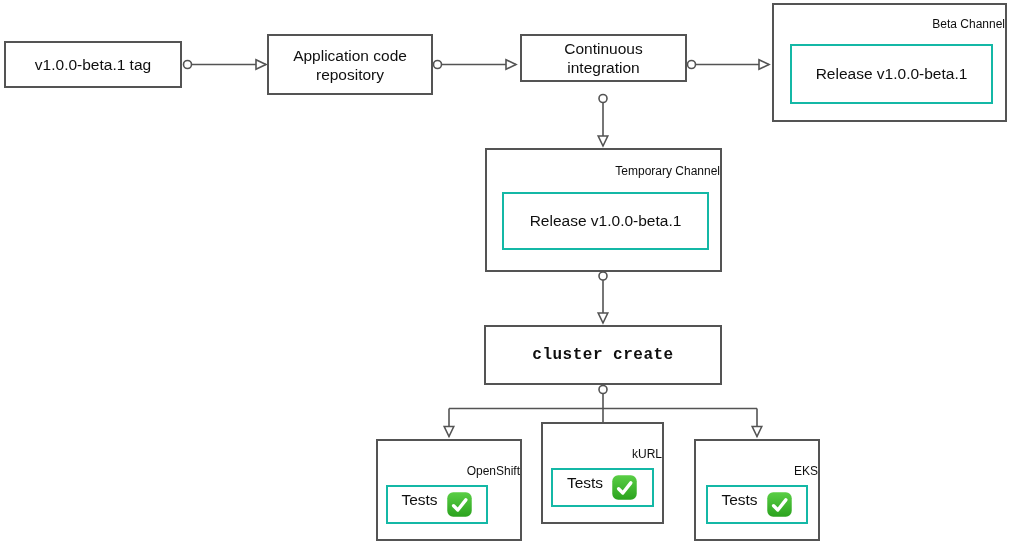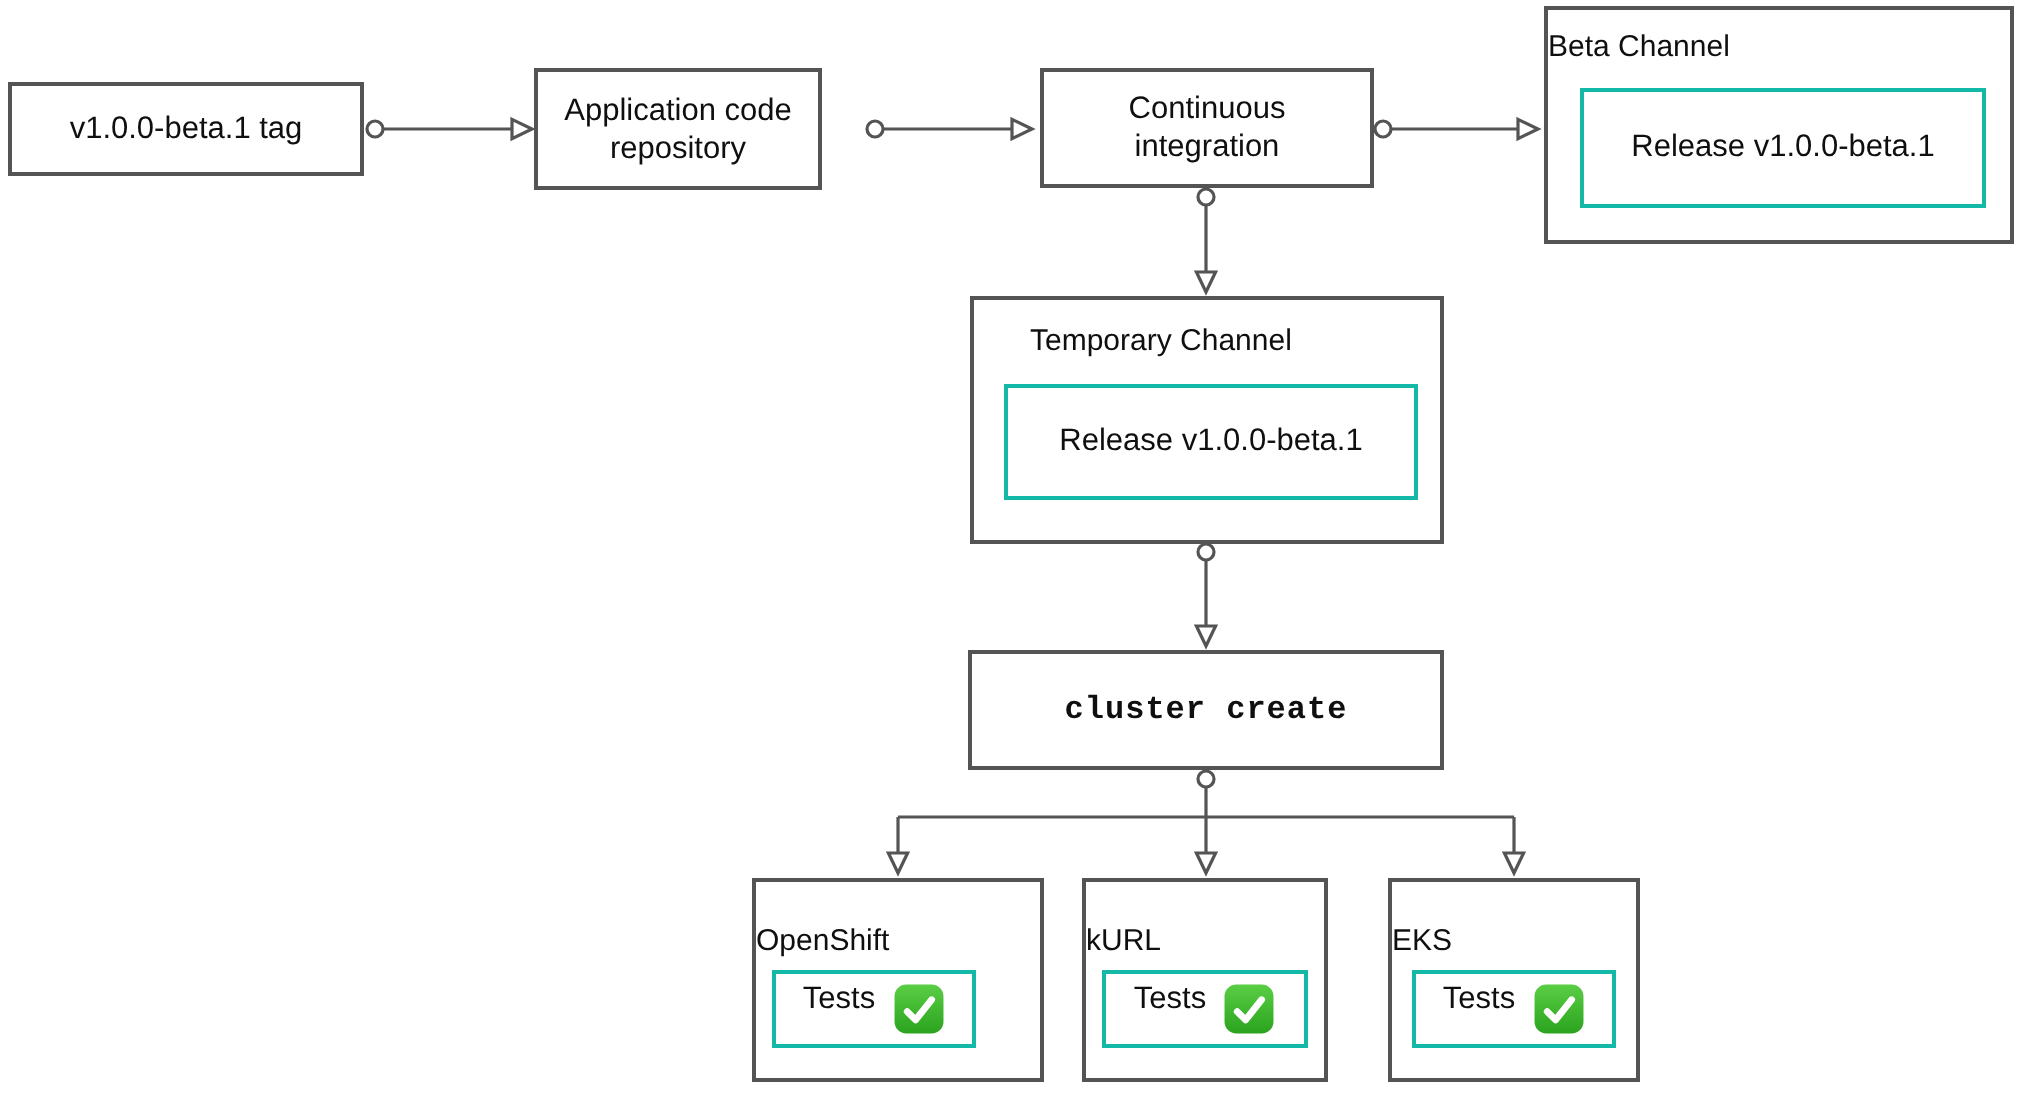--- a/index.html
+++ b/index.html
@@ -21,43 +21,43 @@
     display:flex;align-items:center;justify-content:center;
     text-align:center;font-size:15.5px;line-height:19px;
     z-index:2;
   }
   .container-node{
     position:absolute;box-sizing:border-box;
     border:2px solid #545454;background:#ffffff;
     z-index:2;font-size:15.5px;
   }
   .container-title{
-    position:absolute;left:0;right:0;text-align:left;
-    font-size:15px;line-height:18px;
+    position:absolute;left:0;right:0;text-align:right;
+    font-size:12px;line-height:18px;
   }
   .inner-node{
     position:absolute;box-sizing:border-box;
     border:2px solid #14b8a6;background:#ffffff;
     display:flex;align-items:center;justify-content:center;
     text-align:center;font-size:15.5px;
   }
   
   .n-tag{left:4px;top:41px;width:178px;height:47px;}
-  .n-repo{left:267px;top:34px;width:144px;height:61px;padding:0 10px;}
-  .n-ci{left:520px;top:34px;width:167px;height:60px;padding:0 22px;}
+  .n-repo{left:267px;top:34px;width:166px;height:61px;padding:0 10px;}
+  .n-ci{left:520px;top:34px;width:167px;height:48px;padding:0 22px;}
   .n-beta{left:772px;top:3px;width:235px;height:119px;}
   .n-beta .container-title{top:10px;}
   .n-beta .inner-node{left:16px;top:39px;width:203px;height:60px;}
   .n-temp{left:485px;top:148px;width:237px;height:124px;}
   .n-temp .container-title{top:12px;padding-left:28px;}
   .n-temp .inner-node{left:15px;top:42px;width:207px;height:58px;}
   .n-cluster{left:484px;top:325px;width:238px;height:60px;
     font-family:"Liberation Mono", monospace;font-weight:bold;font-size:16px;letter-spacing:0.5px;}
   .n-openshift{left:376px;top:439px;width:146px;height:102px;}
-  .n-kurl{left:541px;top:439px;width:123px;height:102px;}
+  .n-kurl{left:541px;top:422px;width:123px;height:102px;}
   .n-eks{left:694px;top:439px;width:126px;height:102px;}
   .cluster-box .container-title{top:21px;}
   .n-openshift .inner-node{left:8px;top:44px;width:102px;height:39px;}
   .n-kurl .inner-node{left:8px;top:44px;width:103px;height:39px;}
   .n-eks .inner-node{left:10px;top:44px;width:102px;height:39px;}
   .tests-row{display:flex;align-items:flex-start;justify-content:center;gap:8px;}
   .check-icon{width:27px;height:27px;display:block;}
 </style>
 </head>
 <body>

